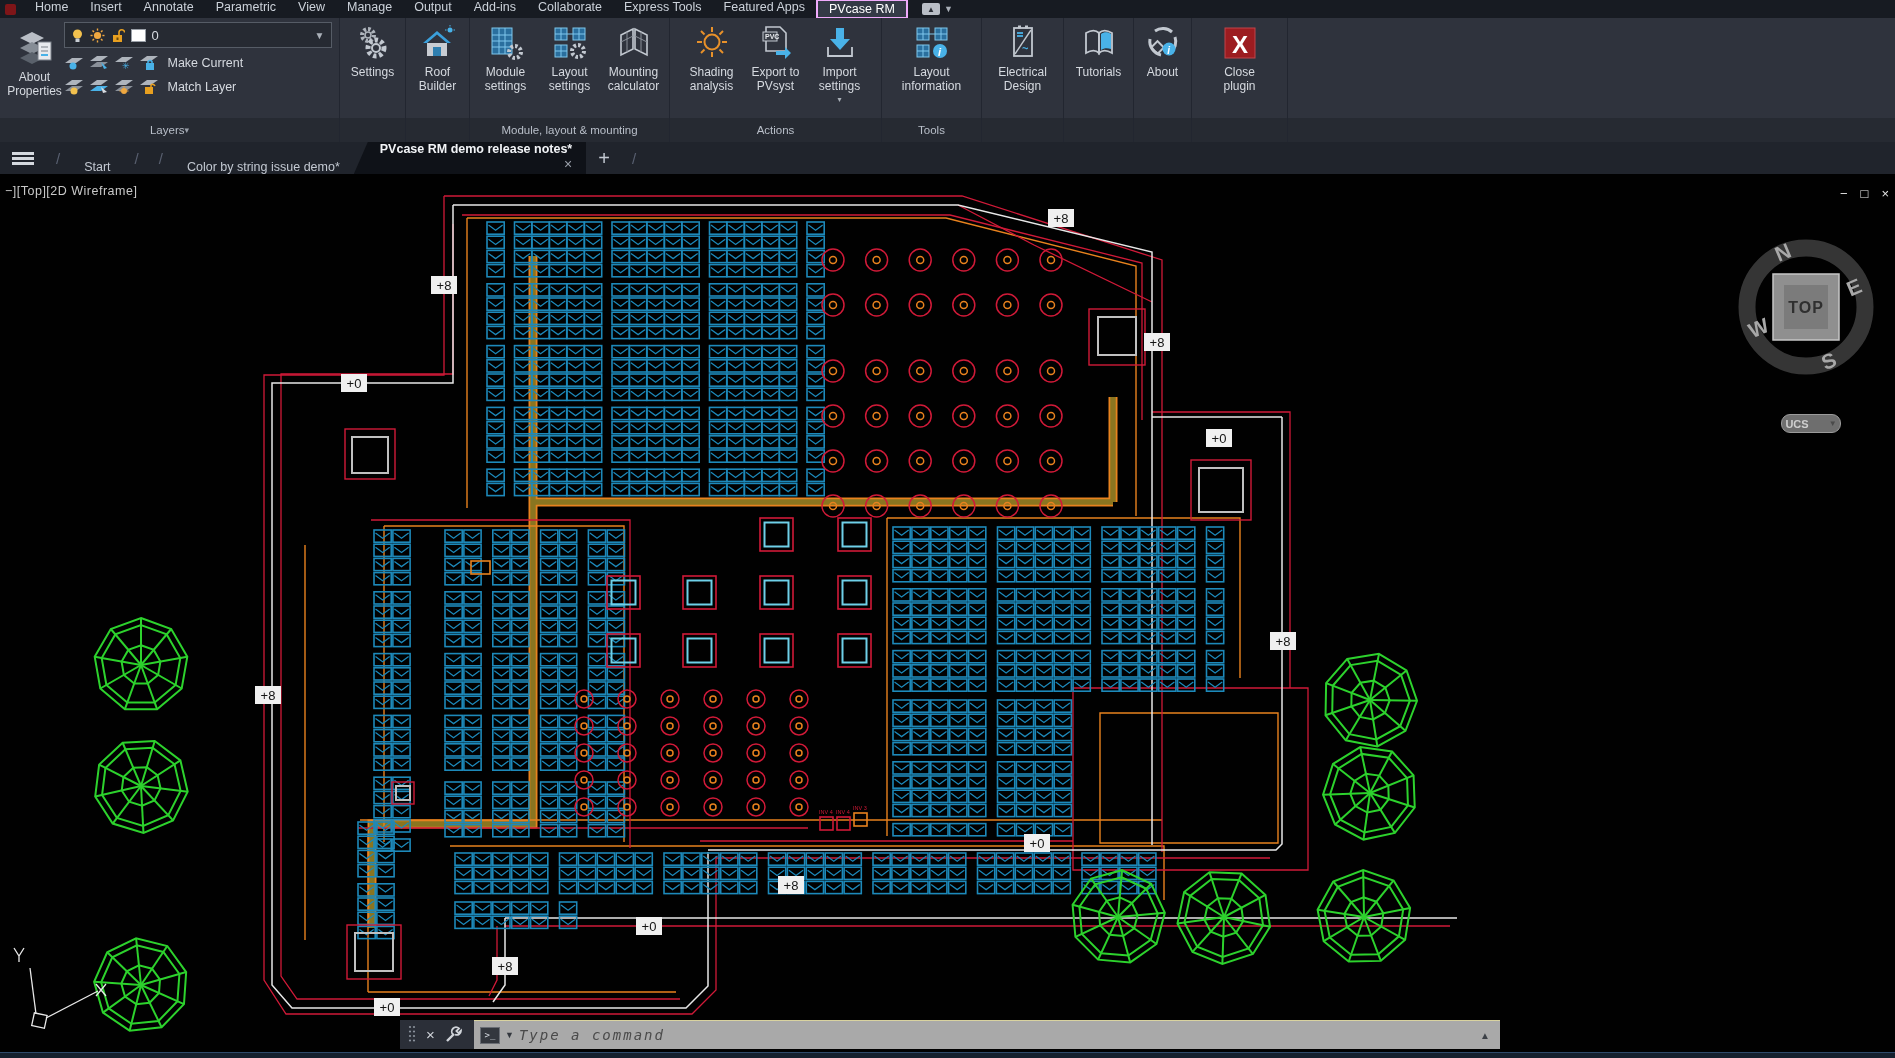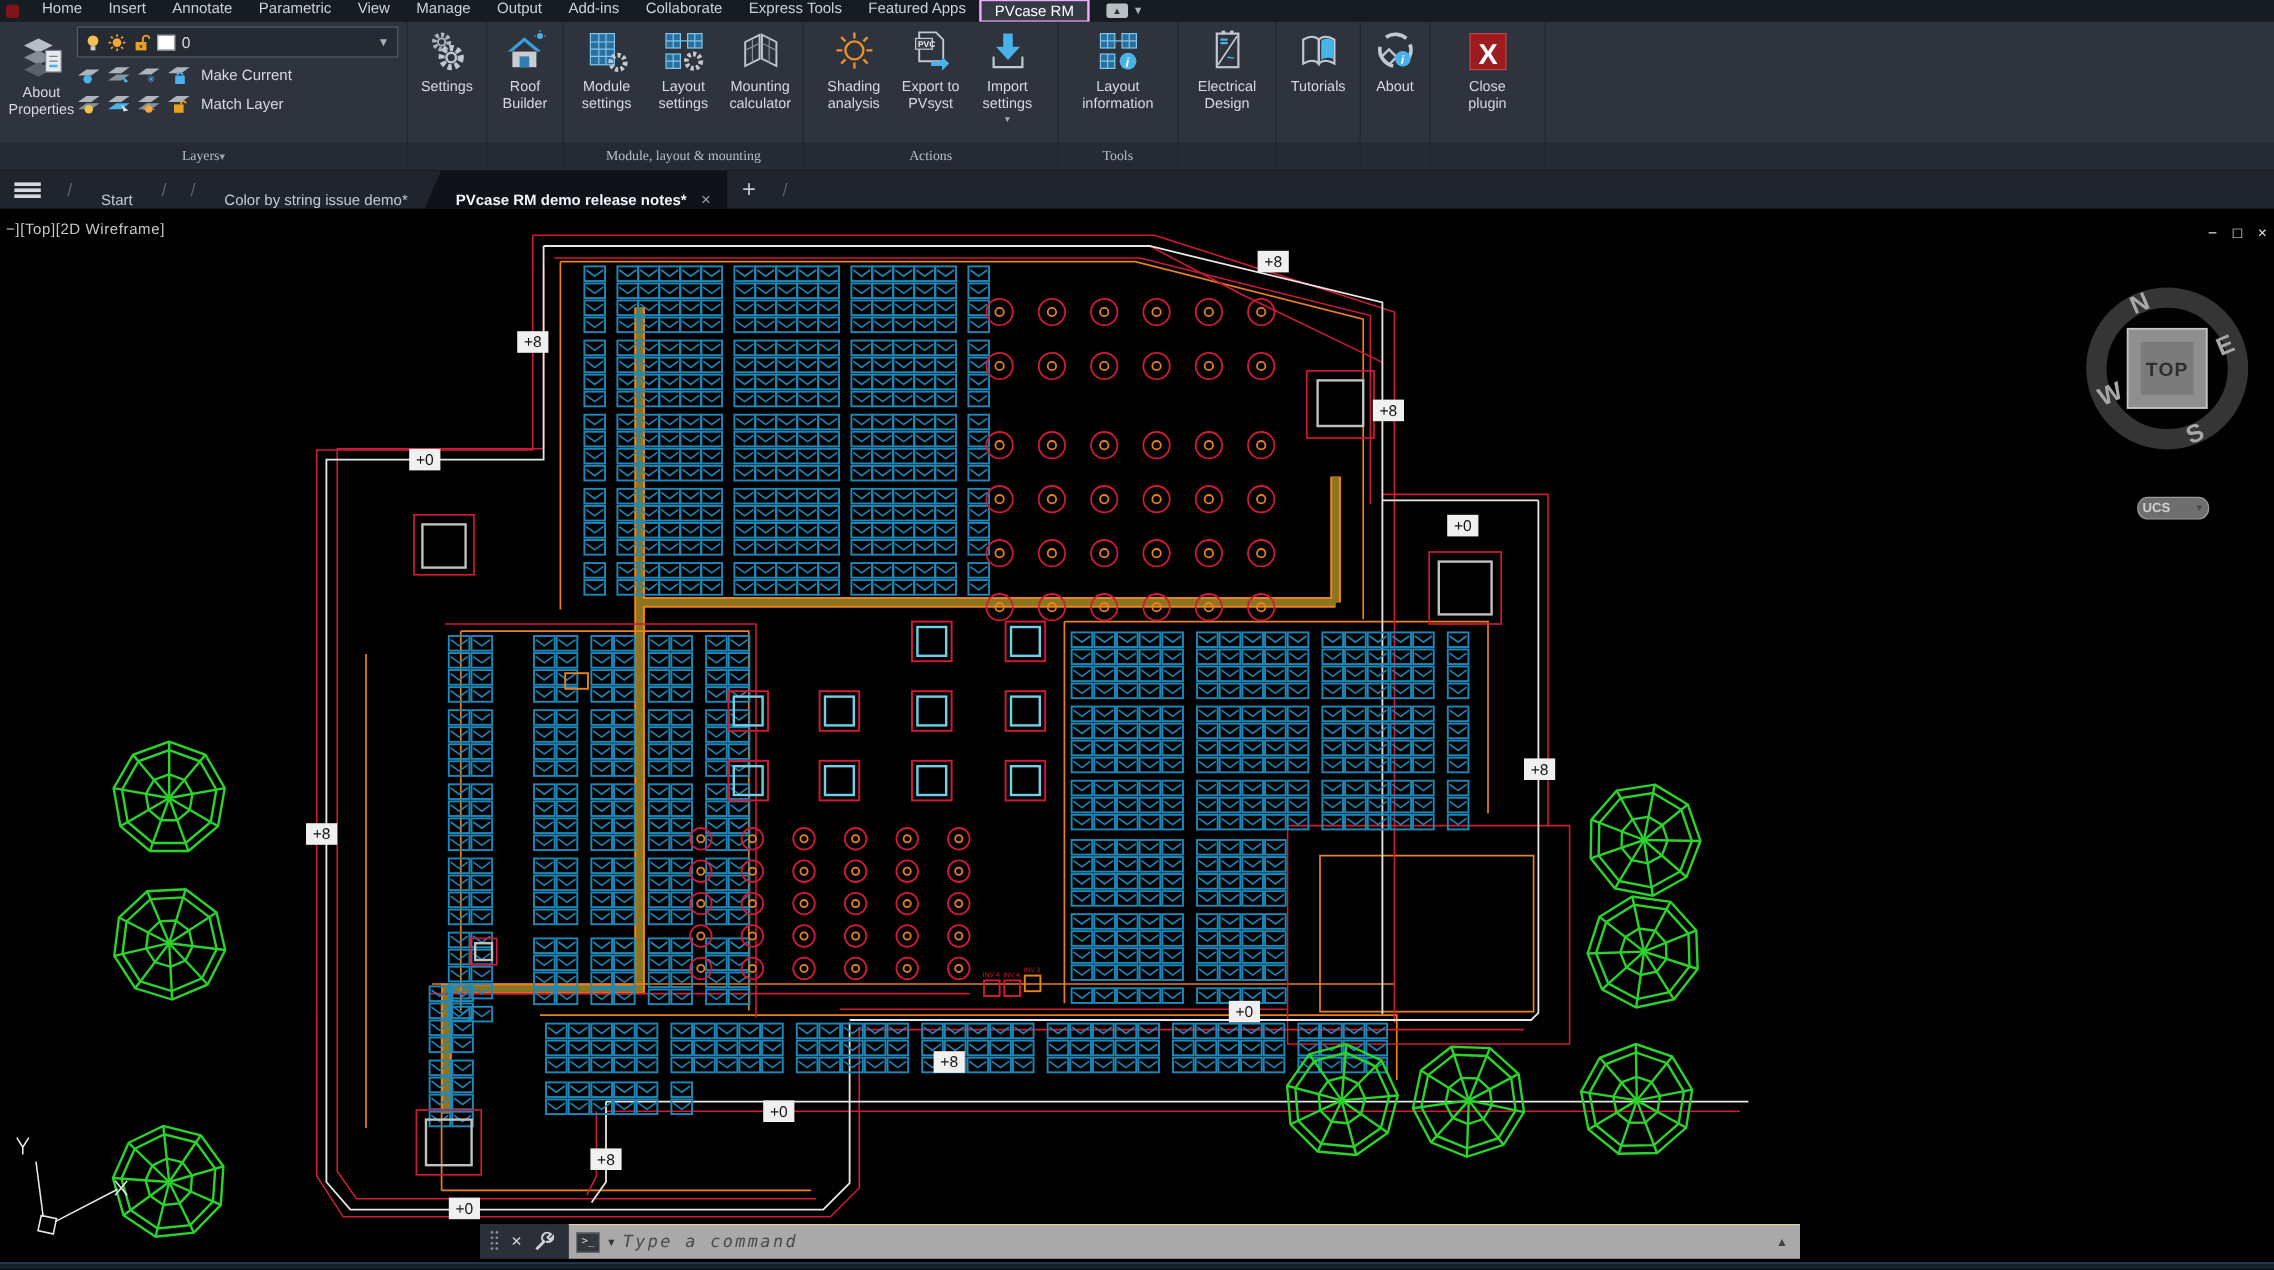--- a/index.html
+++ b/index.html
@@ -17,21 +17,21 @@
                         display:flex; align-items:center; justify-content:center; border-radius:2px;}
   .panel-toggle .pcaret { color:#aab0b8; font-size:9px; }
 
   
   .ribbon { position:absolute; left:0; top:18px; width:100%; height:124px;
             background:linear-gradient(to bottom,#2f333d 0,#2f333d 100px,#262a32 100px,#262a32 124px);
             display:flex; }
   .rpanel { display:flex; flex-direction:column; border-right:1px solid #222630; height:124px; }
   .rbody { height:100px; display:flex; align-items:flex-start; justify-content:center; padding-top:3px; }
   .rfoot { height:24px; display:flex; align-items:center; justify-content:center;
-           color:#b9bfc9; font-size:11.5px; white-space:nowrap;font-family:Liberation Serif, serif; }
+           color:#b9bfc9; font-size:11.5px; white-space:nowrap; }
   .rfoot.caret::after { content:" ▾"; font-size:9px; color:#9aa0aa; }
   .rbtn { width:64px; display:flex; flex-direction:column; align-items:center; color:#d6dae0;
           font-size:12px; line-height:13.5px; text-align:center; cursor:default; padding-top:4px; }
   .rbtn svg { margin-bottom:5px; }
   .caret-sub { font-size:8px; color:#aab0b8; }
   
   .layers-body { display:flex; padding:4px 6px 0 4px; }
   .lprops { width:58px; }
   .lctrl { width:268px; display:flex; flex-direction:column; }
   .ldrop { height:26px; background:#262a32; border:1px solid #565c66; display:flex; align-items:center;
@@ -44,21 +44,21 @@
 
   
   .filetabs { position:absolute; left:0; top:142px; width:100%; height:32px; background:#20242c;
               display:flex; align-items:stretch; color:#c3c9d2; font-size:12.5px; }
   .hamb { width:46px; display:flex; align-items:center; justify-content:center; }
   .hamb div { width:22px; height:13px; border-top:3px solid #d5d9df; border-bottom:3px solid #d5d9df; }
   .hamb div span { display:block; height:3px; background:#d5d9df; margin-top:2px; }
   .tslash { color:#596070; font-size:15px; display:flex; align-items:center; padding:0 10px; }
   .ftab { display:flex; align-items:flex-end; padding:0 14px; white-space:nowrap; cursor:default; }
   .ftab.active { background:#0f1218; color:#f2f4f7; font-weight:bold;
-                 clip-path:polygon(14px 0,100% 0,100% 100%,0 100%); padding-left:26px; }
+                 clip-path:polygon(14px 0,100% 0,100% 100%,0 100%); padding-left:26px;flex-direction:column; }
   .ftab.active .tclose { font-weight:normal; color:#9aa0aa; margin-left:12px; font-size:14px; }
   .newtab { display:flex; align-items:center; font-size:20px; color:#c3c9d2; padding:0 12px; }
 
   
   .canvas { position:absolute; left:0; top:174px; width:1895px; height:884px; background:#010101; }
   #cad { position:absolute; inset:0; }
   .vplabel { position:absolute; left:5px; top:10px; color:#c9c9c9; font-size:12.5px; letter-spacing:0.5px; }
   .wincontrols { position:absolute; right:6px; top:12px; color:#e6e6e6; font-size:13px; display:flex; gap:13px; }
   .wincontrols span { cursor:default; }
   .viewcube { position:absolute; left:1721px; top:48px; width:170px; height:170px; }

